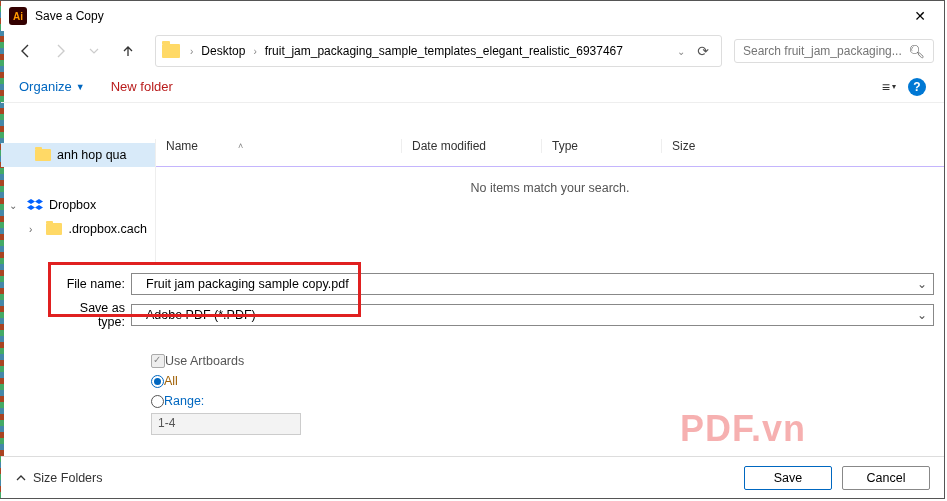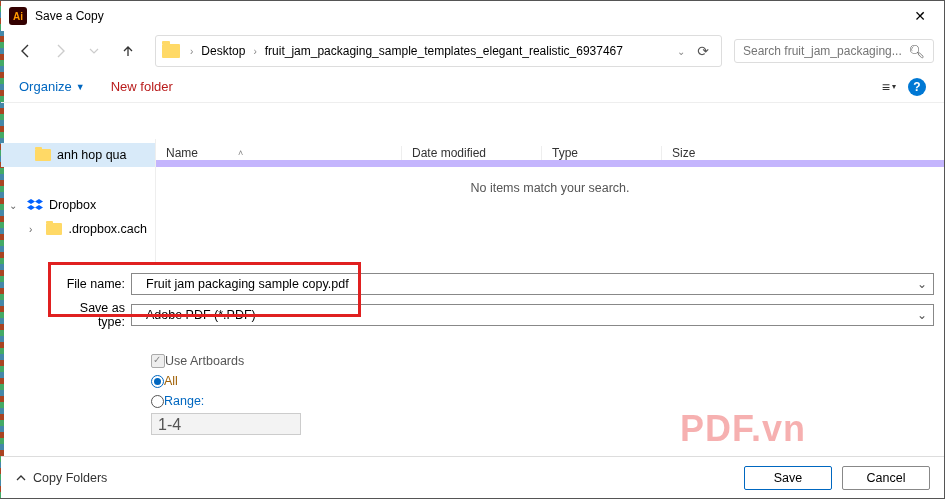--- a/index.html
+++ b/index.html
@@ -38,21 +38,21 @@
 .sidebar { width:155px; border-right:1px solid #eee; padding:4px 0; }
 .side-item { display:flex; align-items:center; gap:6px; padding:5px 8px 5px 16px; font-size:12.5px; cursor:pointer;}
 .side-item.sel { background:#d8eaf9;}
 .side-caret { width:12px; color:#666; font-size:10px;}
 .side-folder { width:16px; height:12px; background:#ffd966; border-radius:1px; position:relative; flex-shrink:0;}
 .side-folder::before{content:"";position:absolute;top:-2px;left:0;width:7px;height:2px;background:#ffd966;border-radius:1px 1px 0 0;}
 .dropbox-ico { width:16px; height:14px; position:relative; flex-shrink:0;}
 .dropbox-ico svg{width:16px;height:14px;}
 
 .file-area { flex:1; display:flex; flex-direction:column;}
-.col-headers { height:28px; display:flex; align-items:flex-end; border-bottom:7px solid #c4b5fd; font-size:12px; color:#333;}
+.col-headers { height:28px; display:flex; align-items:flex-start; border-bottom:1px solid #c4b5fd; font-size:12px; color:#333;}
 .col-headers .col { padding:0 10px;}
 .col-name{flex:0 0 245px; display:flex; align-items:center; gap:40px; padding-left:40px;}
 .col-date{flex:0 0 140px; border-left:1px solid #eee;}
 .col-type{flex:0 0 120px; border-left:1px solid #eee;}
 .col-size{flex:1; border-left:1px solid #eee;}
 .sort-caret{font-size:9px;color:#888;}
 .empty-msg { text-align:center; color:#555; font-size:12.5px; padding:14px 0;}
 
 .form-area { padding:8px 10px 6px 50px; position:relative; z-index:1;}
 .form-row { display:flex; align-items:center; margin-bottom:6px;}
@@ -62,21 +62,21 @@
 .redbox { position:absolute; border:3px solid #e02020; left:47px; top:261px; width:313px; height:55px; z-index:3; pointer-events:none;}
 
 .artboard-area { padding:10px 0 0 150px; font-size:12.5px; color:#555; z-index:1; position:relative;}
 .ab-row { display:flex; align-items:center; gap:0; padding:3px 0;}
 .chk { width:14px; height:14px; border:1px solid #aaa; background:#eee; border-radius:2px; position:relative;}
 .chk::after{content:"✓"; font-size:10px; color:#888; position:absolute; top:-1px; left:1px;}
 .radio { width:13px; height:13px; border:1px solid #555; border-radius:50%; background:#fff; display:flex; align-items:center; justify-content:center;}
 .radio.on::after{content:""; width:7px; height:7px; background:#0067c0; border-radius:50%;}
 .radio.on{border-color:#0067c0;}
 .range-label{color:#0067c0;}
-.range-input { width:150px; height:22px; border:1px solid #ccc; background:#f3f3f3; padding:2px 6px; font-size:16px; margin-top:2px;}
+.range-input { width:150px; height:22px; border:1px solid #ccc; background:#f3f3f3; padding:2px 6px; font-size:12px; margin-top:2px;}
 
 .watermark { position:absolute; right:138px; bottom:48px; font-size:36px; font-weight:bold; color:rgba(230,30,30,0.35); letter-spacing:1px; z-index:2; pointer-events:none;}
 
 .footer { position:absolute; bottom:0; left:0; right:0; height:42px; border-top:1px solid #ddd; display:flex; align-items:center; padding:0 14px; background:#fff; z-index:1;}
 .hide-folders { display:flex; align-items:center; gap:6px; font-size:12.5px; color:#333; cursor:pointer;}
 .footer-btns { margin-left:auto; display:flex; gap:10px;}
 .btn { width:88px; height:24px; border:1px solid #888; background:#fff; font-size:12.5px; border-radius:2px; cursor:pointer;}
 .btn.primary{border-color:#0067c0;}
 
 svg{display:block;}
@@ -213,21 +213,21 @@
   <div class="range-input"><span>1-4</span></div>
 </div>
 
 <div class="watermark">PDF.vn</div>
 
 <div class="footer">
   <div class="hide-folders">
     <svg width="12" height="12" viewBox="0 0 12 12">
           <path d="M2 8 L6 4 L10 8" stroke="#333" stroke-width="1.3" fill="none"></path>
         </svg>
-    <span>Copy Folders</span>
+    <span>Size Folders</span>
   </div>
   <div class="footer-btns">
     <button class="btn primary">Save</button>
     <button class="btn">Cancel</button>
   </div>
 </div>
 
 </div>
 
 </body></html>

